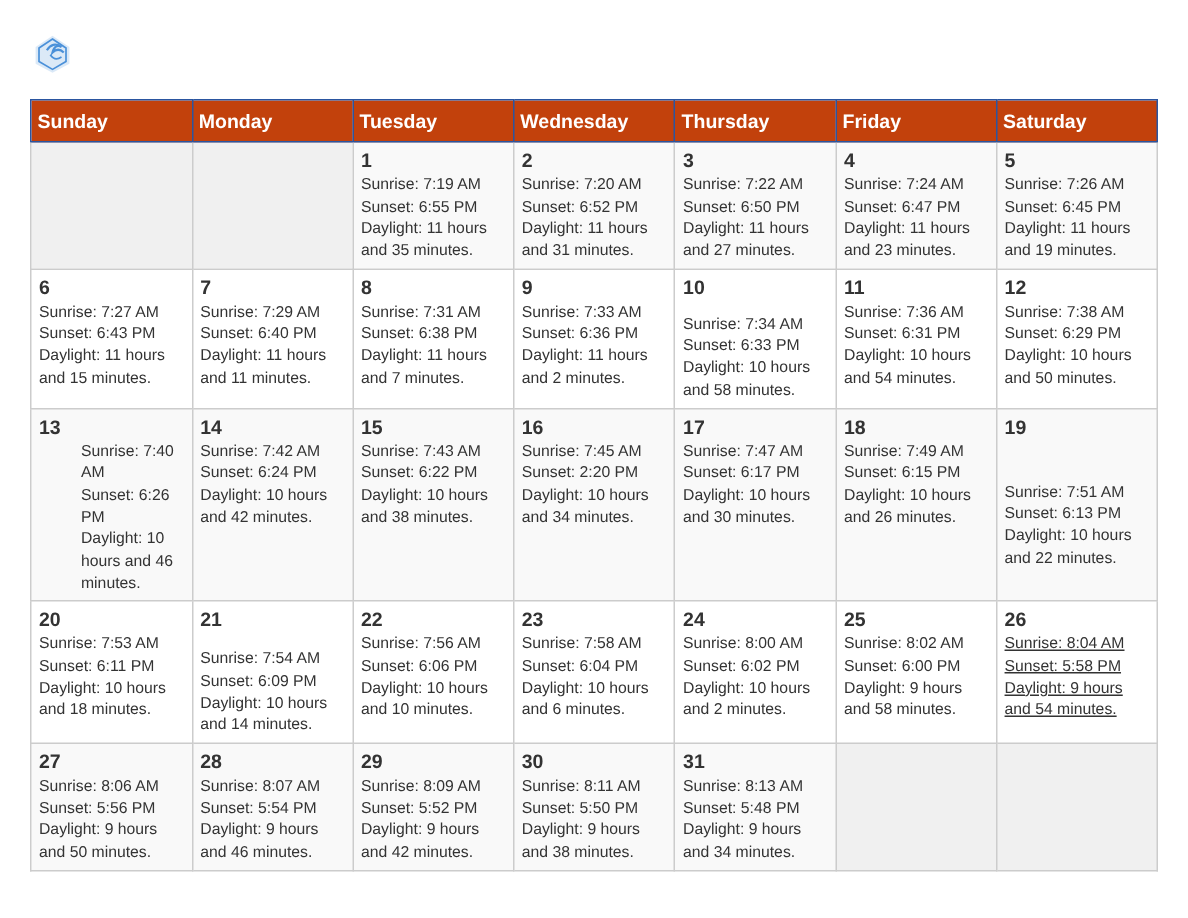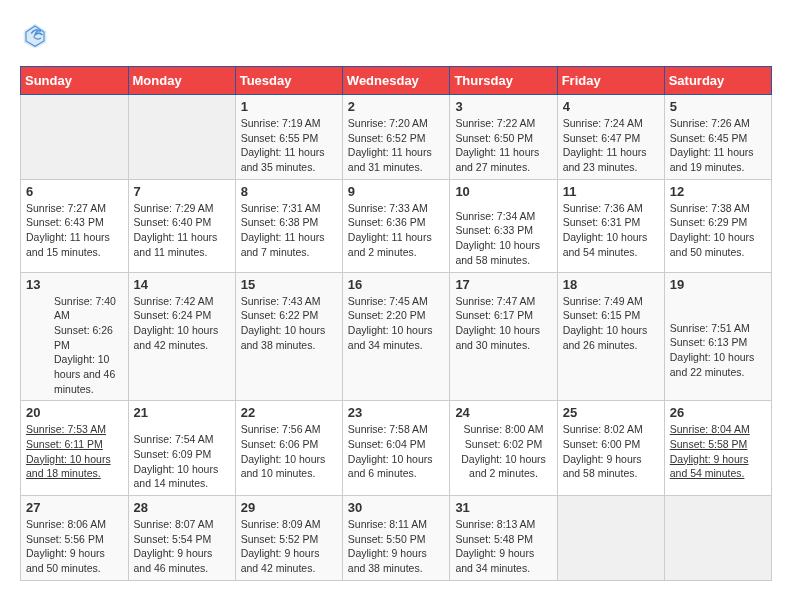--- a/index.html
+++ b/index.html
@@ -47,21 +47,21 @@
       font-size: 16px;
       font-weight: normal;
       color: #555;
     }
     .calendar {
       width: 100%;
       border-collapse: collapse;
       font-size: 11px;
     }
     .calendar thead tr th {
-      background: #ef4444;
+      background: #c2410c;
       color: #fff;
       padding: 6px 4px;
       text-align: left;
       font-size: 13px;
       font-weight: bold;
       border: 1px solid #2a55a0;
     }
     .calendar tbody tr td {
       border: 1px solid #ccc;
       vertical-align: top;
@@ -242,21 +242,21 @@
         <td>
           <span class="day-num">19</span>
           <div class="day-detail" style="white-space: pre-line; margin-top: 29px;">Sunrise: 7:51 AM
 Sunset: 6:13 PM
 Daylight: 10 hours and 22 minutes.</div>
         </td>
       </tr>
       <tr>
         <td>
           <span class="day-num">20</span>
-          <div class="day-detail" style="white-space: pre-line; text-decoration: underline;">Sunrise: 7:53 AM
+          <div class="day-detail" style="white-space: pre-line;">Sunrise: 7:53 AM
 Sunset: 6:11 PM
 Daylight: 10 hours and 18 minutes.</div>
         </td>
         <td>
           <span class="day-num">21</span>
           <div class="day-detail" style="white-space: pre-line; margin-top: 12px;">Sunrise: 7:54 AM
 Sunset: 6:09 PM
 Daylight: 10 hours and 14 minutes.</div>
         </td>
         <td>
@@ -266,21 +266,21 @@
 Daylight: 10 hours and 10 minutes.</div>
         </td>
         <td>
           <span class="day-num">23</span>
           <div class="day-detail" style="white-space: pre-line;">Sunrise: 7:58 AM
 Sunset: 6:04 PM
 Daylight: 10 hours and 6 minutes.</div>
         </td>
         <td>
           <span class="day-num">24</span>
-          <div class="day-detail" style="white-space: pre-line; text-align: center;">Sunrise: 8:00 AM
+          <div class="day-detail" style="white-space: pre-line;">Sunrise: 8:00 AM
 Sunset: 6:02 PM
 Daylight: 10 hours and 2 minutes.</div>
         </td>
         <td>
           <span class="day-num">25</span>
           <div class="day-detail" style="white-space: pre-line;">Sunrise: 8:02 AM
 Sunset: 6:00 PM
 Daylight: 9 hours and 58 minutes.</div>
         </td>
         <td>

